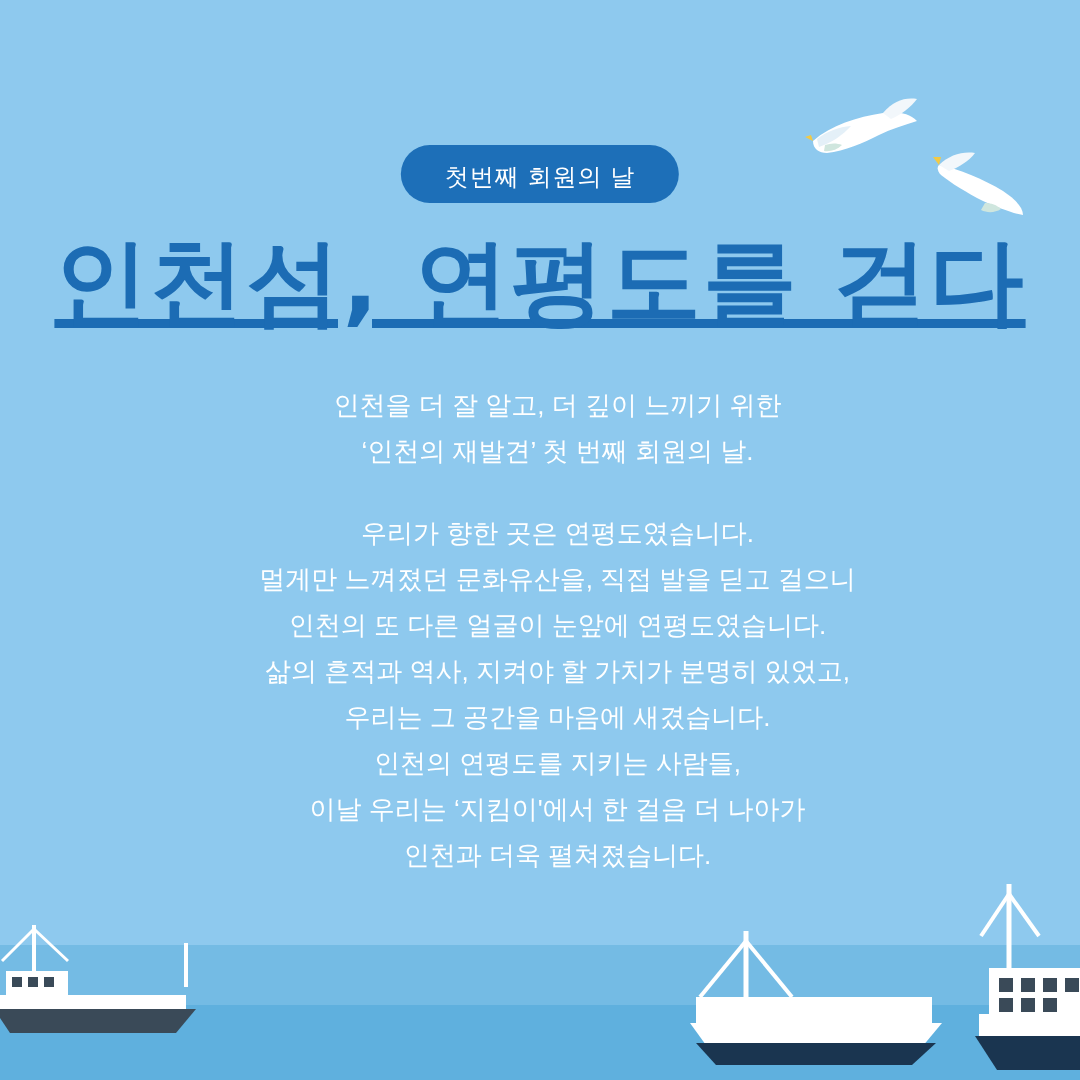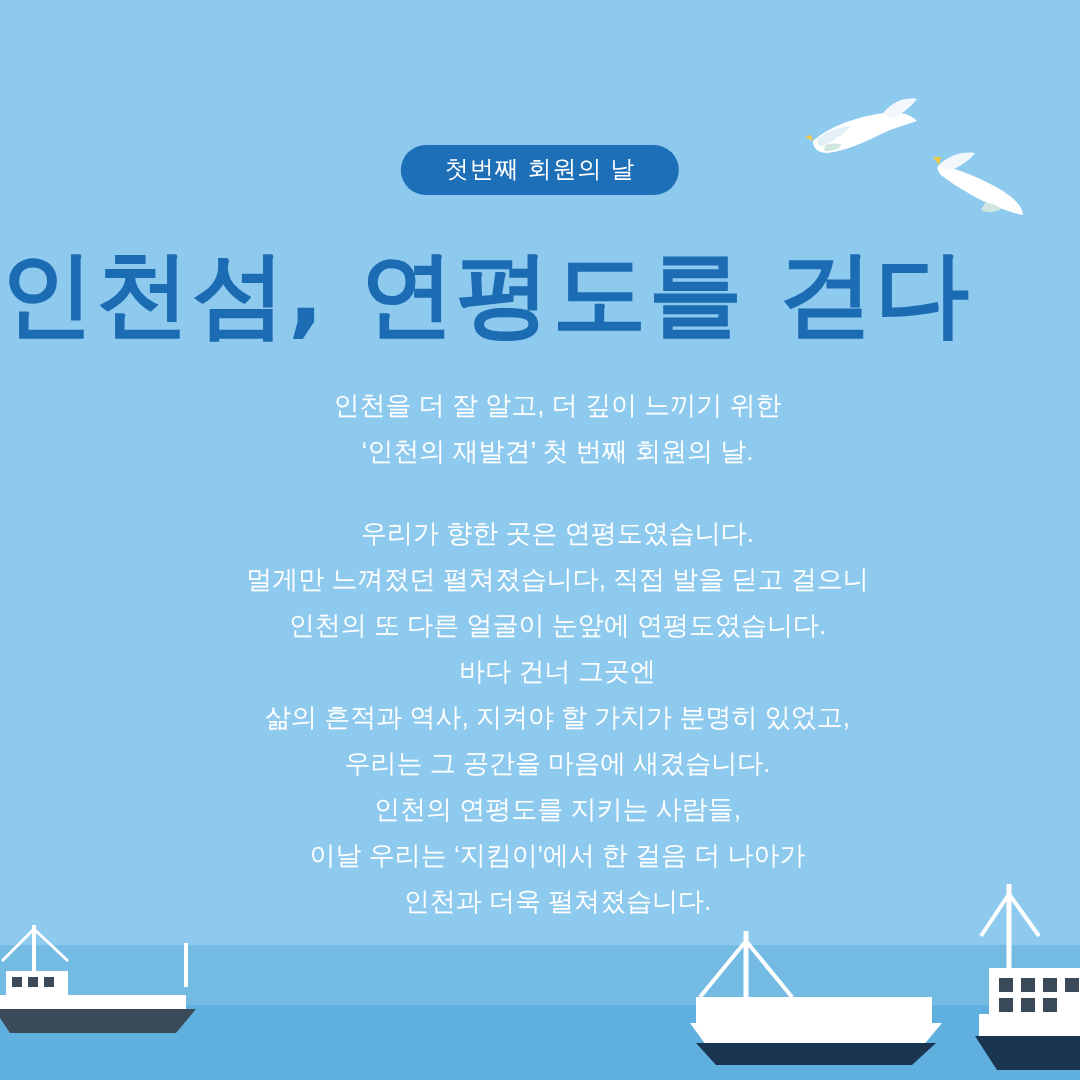--- a/index.html
+++ b/index.html
@@ -41,41 +41,42 @@
 
   
   .badge {
     position: absolute;
     left: 50%;
     transform: translateX(-50%);
     top: 145px;
     background: #1d6fb8;
     color: #ffffff;
     border-radius: 30px;
-    padding: 12px 44px 14px;
+    padding: 20px 44px 14px;
     font-size: 24px;
     letter-spacing: 1px;
     white-space: nowrap;
     line-height: 1;
   }
 
   
   .title {
     position: absolute;
     left: 0;
     right: 0;
-    top: 240px;
-    text-align: left;
+    top: 228px;
+    text-align: center;
     color: #1c6cb4;
     font-family: "DejaVu Sans", sans-serif;
     font-size: 94px;
     font-weight: bold;
     letter-spacing: 2px;
     line-height: 1.15;
     white-space: nowrap;
+    text-decoration: underline;
   }
 
   
   .body-copy {
     position: absolute;
     left: 0;
     right: 0;
     top: 382px;
     text-align: center;
     color: #ffffff;
@@ -134,23 +135,22 @@
 
   <div class="badge">첫번째 회원의 날</div>
 
   <div class="title">인천섬, 연평도를 걷다</div>
 
   <div class="body-copy">
     <span class="line">인천을 더 잘 알고, 더 깊이 느끼기 위한</span>
     <span class="line">‘인천의 재발견’ 첫 번째 회원의 날.</span>
     <span class="spacer"></span>
     <span class="line">우리가 향한 곳은 연평도였습니다.</span>
-    <span class="line">멀게만 느껴졌던 펼쳐졌습니다, 직접 발을 딛고 걸으니</span>
+    <span class="line">멀게만 느껴졌던 문화유산을, 직접 발을 딛고 걸으니</span>
     <span class="line">인천의 또 다른 얼굴이 눈앞에 연평도였습니다.</span>
-    <span class="line">바다 건너 그곳엔</span>
     <span class="line">삶의 흔적과 역사, 지켜야 할 가치가 분명히 있었고,</span>
     <span class="line">우리는 그 공간을 마음에 새겼습니다.</span>
     <span class="line">인천의 연평도를 지키는 사람들,</span>
     <span class="line">이날 우리는 ‘지킴이'에서 한 걸음 더 나아가</span>
     <span class="line">인천과 더욱 펼쳐졌습니다.</span>
   </div>
 
   <div class="boat boat-left">
     <svg width="220" height="130" viewBox="0 0 220 130">
       <line x1="44" y1="10" x2="44" y2="58" stroke="#ffffff" stroke-width="4"></line>

